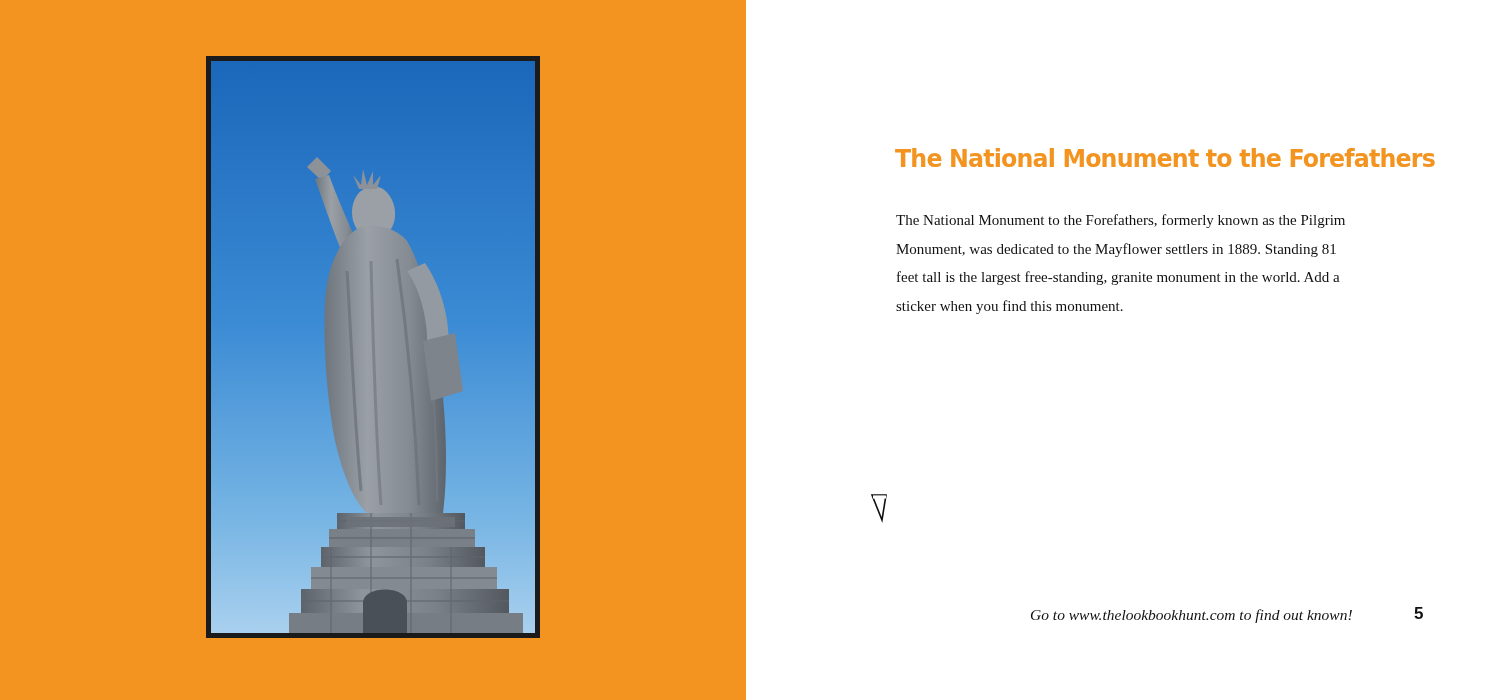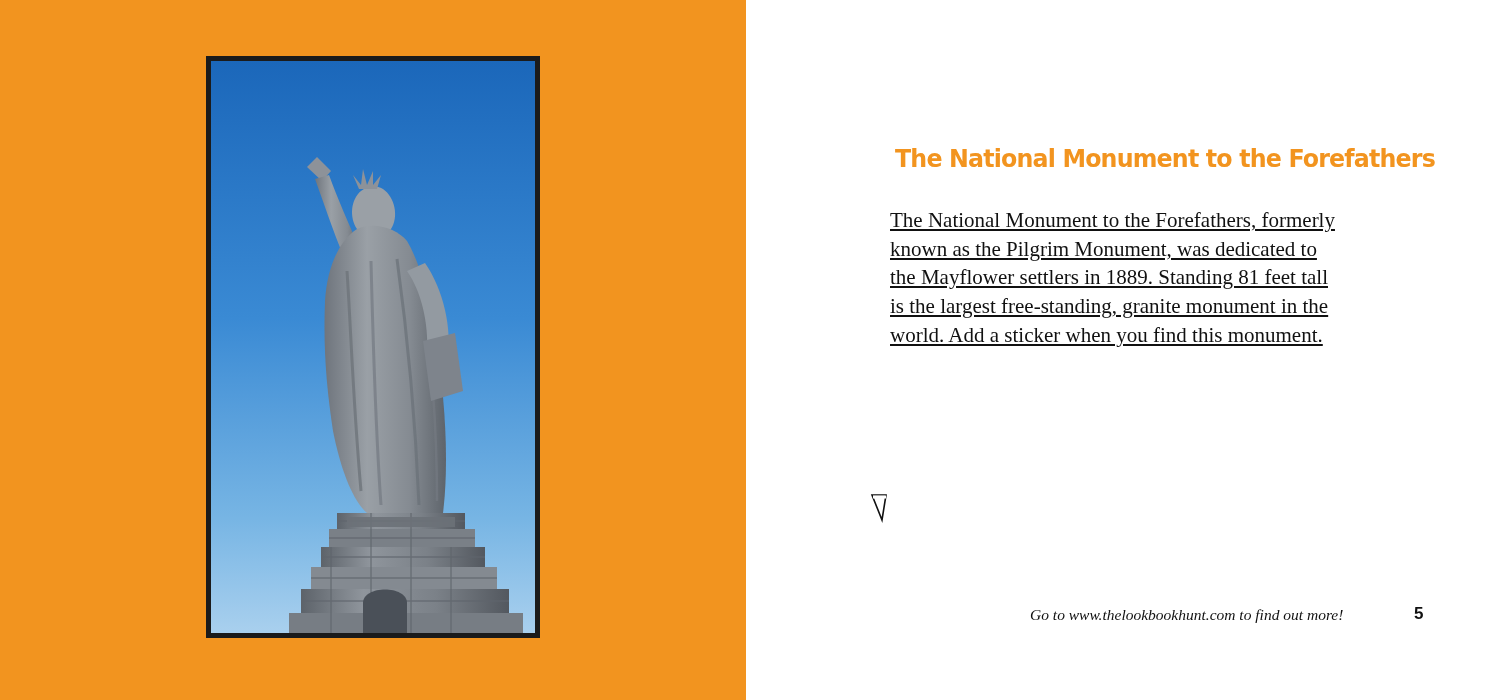--- a/index.html
+++ b/index.html
@@ -53,27 +53,26 @@
     font-family: "DejaVu Sans", sans-serif;
     font-weight: bold;
     font-size: 25.5px;
     letter-spacing: -0.9px;
     white-space: nowrap;
     transform: scaleX(0.93);
     transform-origin: left center;
   }
   .body-text {
     position: absolute;
-    left: 144px; top: 206px;
+    left: 150px; top: 206px;
     width: 452px;
     font-family: "Liberation Serif", serif;
-    font-size: 21px;
+    font-size: 15px;
     line-height: 28.7px;
     color: #111111;
-    text-decoration: underline;
   }
   .bubble-tail {
     position: absolute;
     left: 0px; top: 0px;
     width: 100%; height: 100%;
     pointer-events: none;
   }
 
   .footer {
     position: absolute;
@@ -173,16 +172,16 @@
 
     <div class="heading">The National Monument to the Forefathers</div>
 
     <div class="body-text">The National Monument to the Forefathers, formerly known as the Pilgrim Monument, was dedicated to the Mayflower settlers in 1889. Standing 81 feet tall is the largest free-standing, granite monument in the world. Add a sticker when you find this monument.</div>
 
     <svg class="bubble-tail" viewBox="0 0 746 700">
       <path d="M872 495 L 886 495 L 882 520 Z" transform="translate(-746,0)" fill="#fff" stroke="#111" stroke-width="1.6"></path>
       <path d="M127 497 L 140 497" stroke="#fff" stroke-width="3"></path>
     </svg>
 
-    <div class="footer">Go to www.thelookbookhunt.com to find out more!</div>
+    <div class="footer">Go to www.thelookbookhunt.com to find out known!</div>
     <div class="page-num">5</div>
   </div>
 </div>
 
 </body></html>

